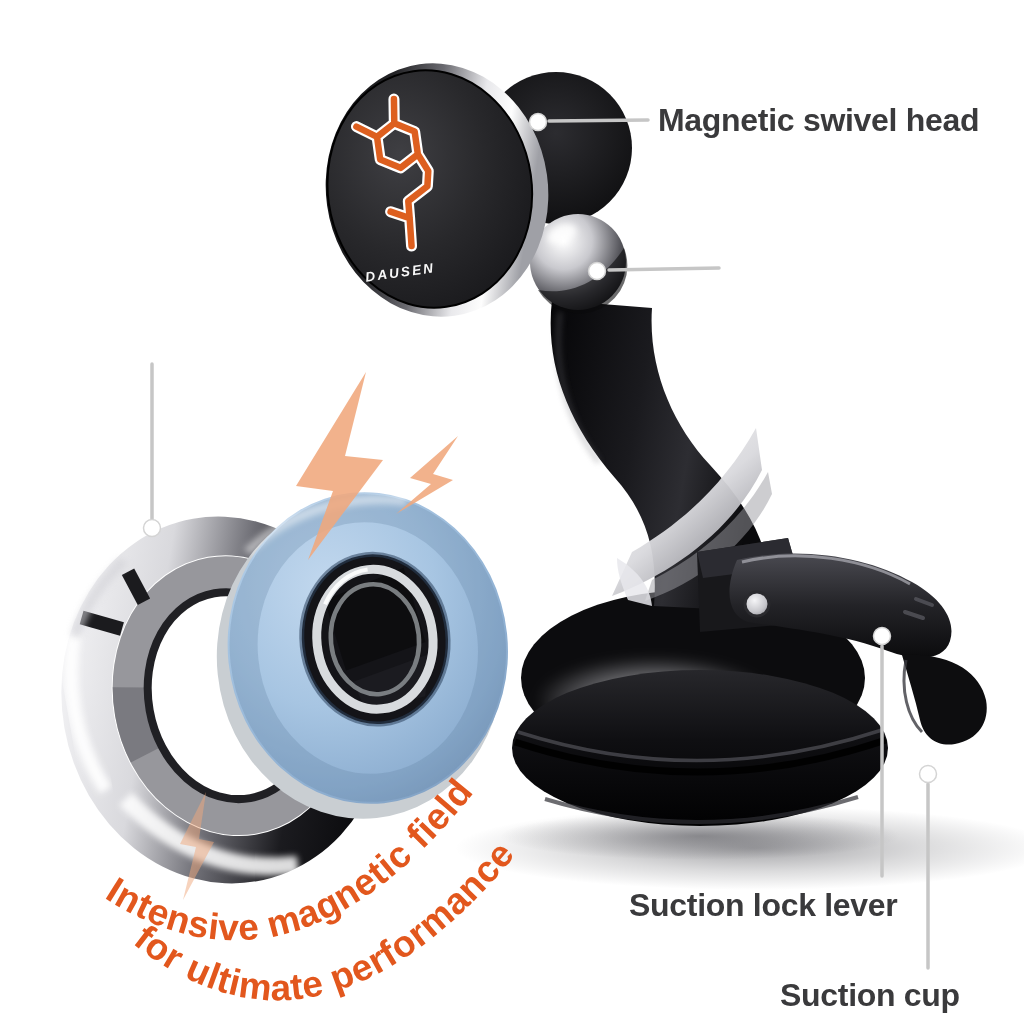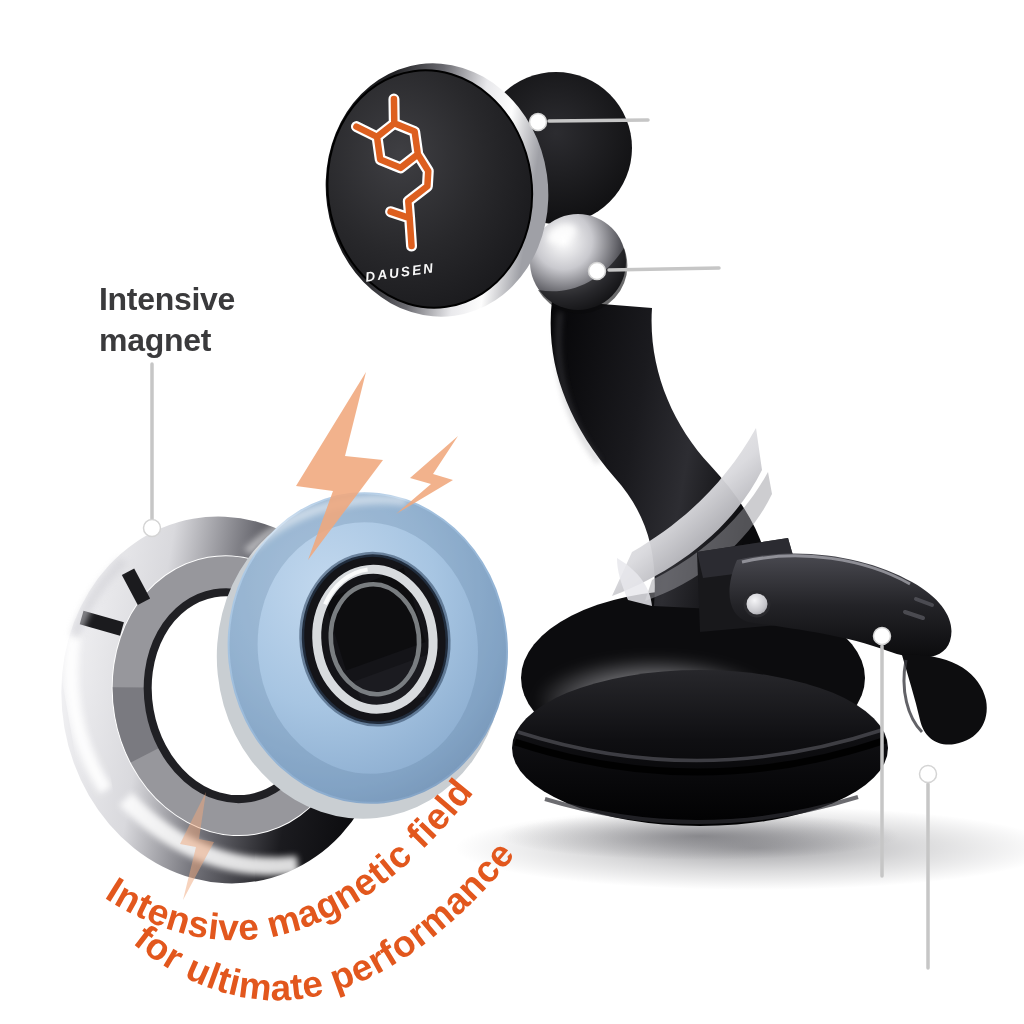--- a/index.html
+++ b/index.html
@@ -216,14 +216,16 @@
       <line class="leader" x1="882" y1="646" x2="882" y2="876"></line>
       <line class="leader" x1="928" y1="784" x2="928" y2="968"></line>
       <circle class="leader-dot" cx="538" cy="122" r="8.5"></circle>
       <circle class="leader-dot" cx="597" cy="271" r="8.5"></circle>
       <circle class="leader-dot" cx="152" cy="528" r="8.5"></circle>
       <circle class="leader-dot" cx="882" cy="636" r="8.5"></circle>
       <circle class="leader-dot" cx="928" cy="774" r="8.5"></circle>
     </g>
   </svg>
 
-  <div class="callout wrap" id="label-magnet">Intensive magnet</div>
+  <div class="callout" id="label-swivel">Magnetic swivel head</div>
+  <div class="callout" id="label-lever">Suction lock lever</div>
+  <div class="callout" id="label-cup">Suction cup</div>
 </div>
 
 </body></html>

